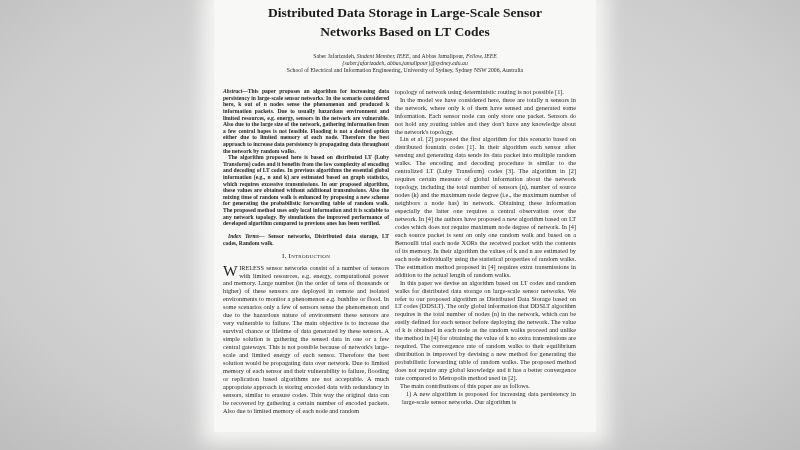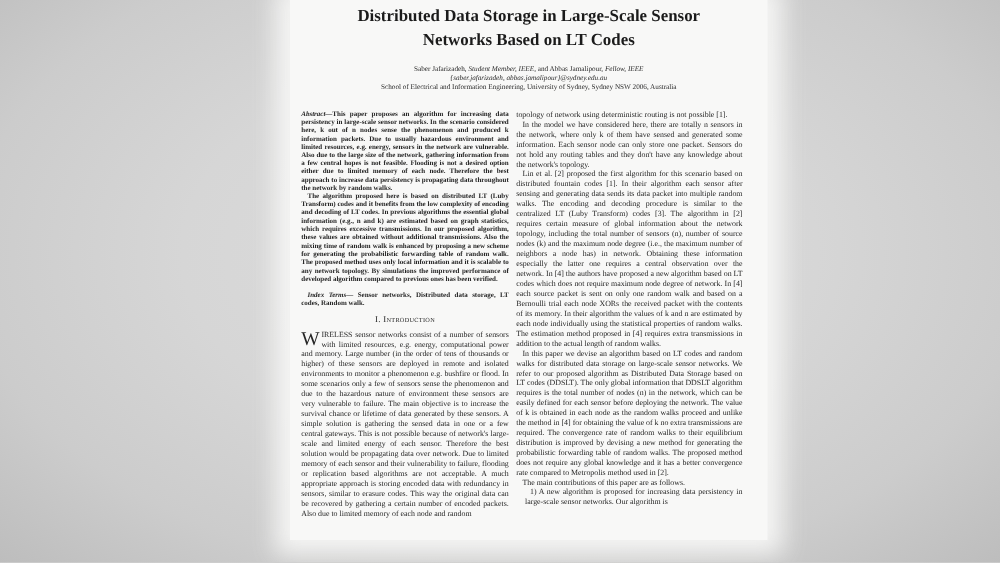--- a/index.html
+++ b/index.html
@@ -4,21 +4,21 @@
 <style>
   * { margin:0; padding:0; box-sizing:border-box; }
   html,body { width:800px; height:450px; overflow:hidden; }
   body { font-family:"Liberation Serif", serif; background:#cfcfcf; }
 
   .canvas {
     position:relative; width:800px; height:450px; overflow:hidden;
     background: radial-gradient(ellipse at 50% 45%, #dddddd 0%, #d6d6d6 45%, #cccccc 75%, #bdbdbd 100%);
   }
   .page {
-    position:absolute; left:232px; top:0; width:382px; height:432px;
+    position:absolute; left:214px; top:0; width:382px; height:432px;
     background:#f8f8f7;
     box-shadow:0 0 18px 12px rgba(247,247,246,0.92);
     overflow:hidden;
   }
   .scale-wrap {
     width:764px; height:900px;
     transform:scale(0.5); transform-origin:0 0;
     color:#232323;
     filter:blur(0.5px);
   }

